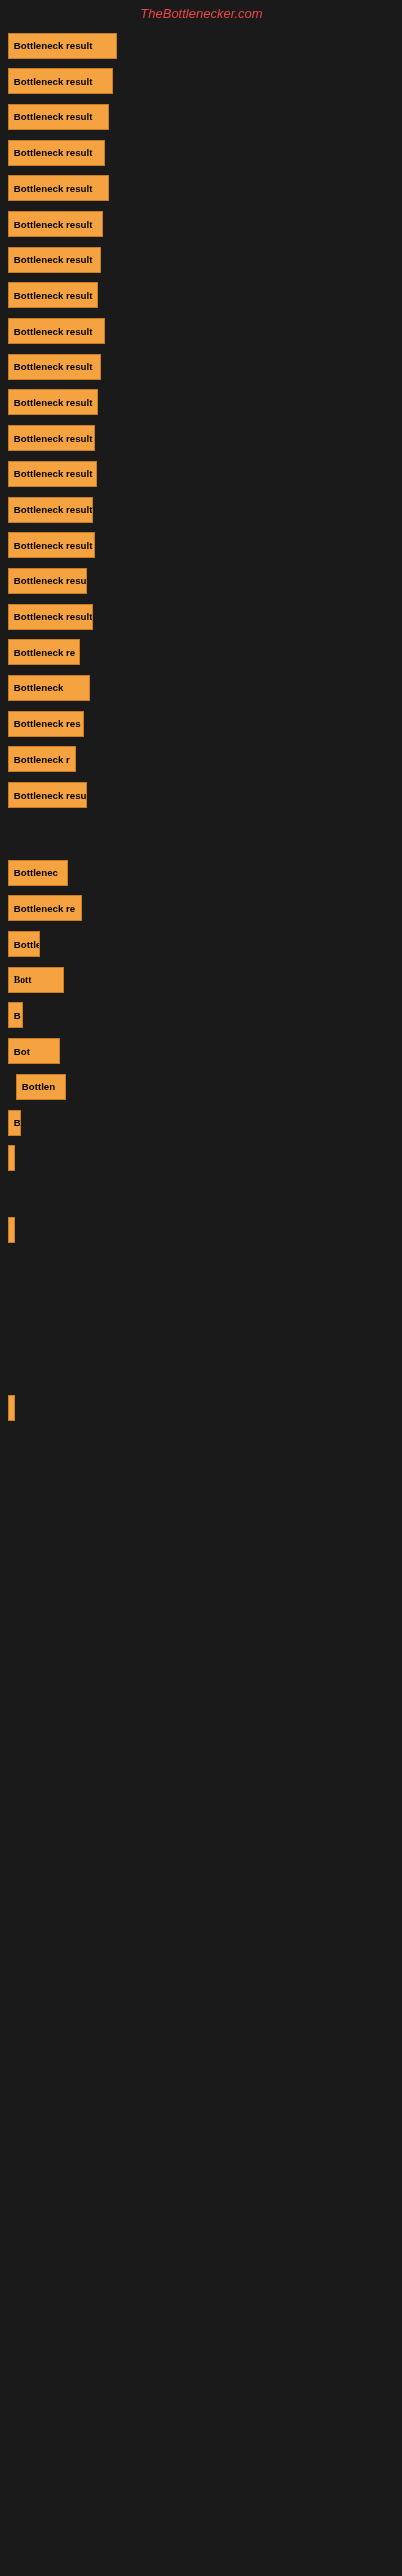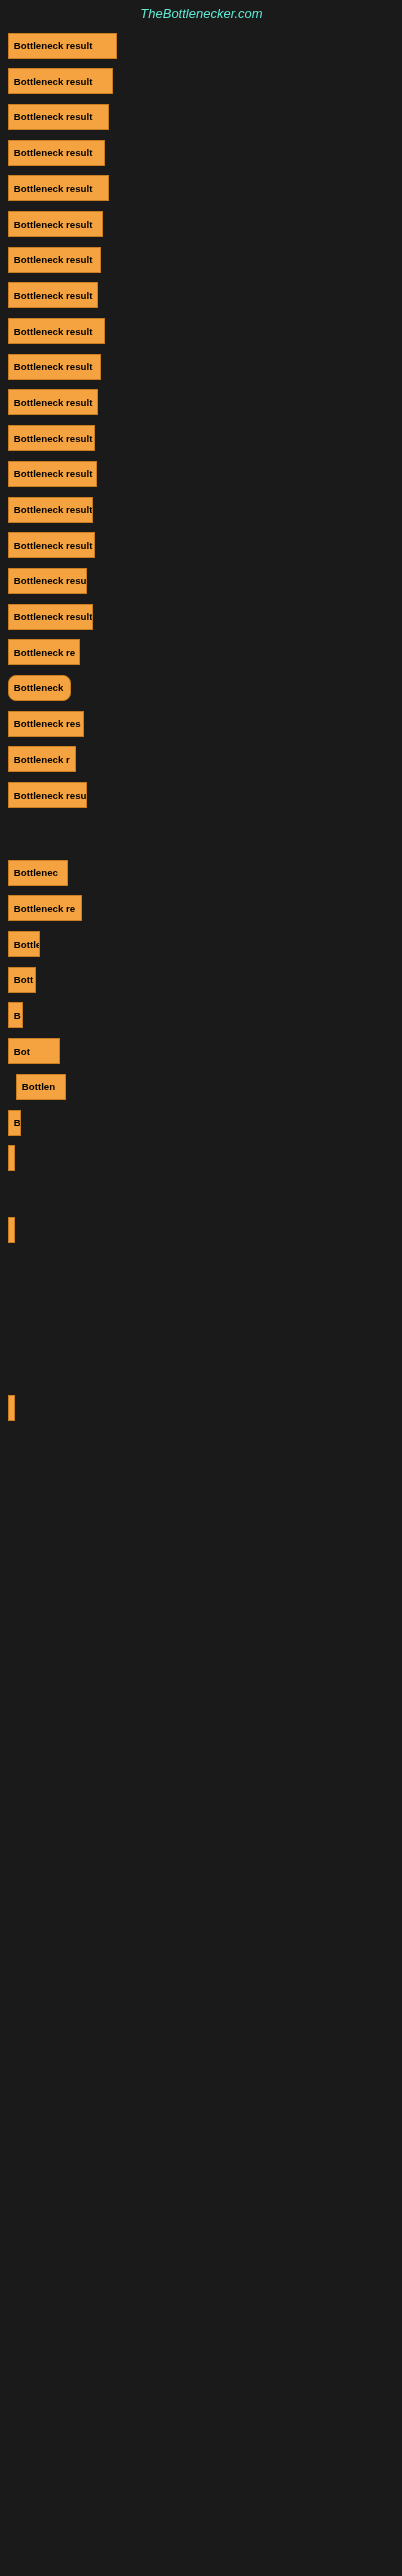--- a/index.html
+++ b/index.html
@@ -11,21 +11,21 @@
     body {
       background-color: #1a1a1a;
       width: 403px;
       min-height: 2576px;
       font-family: Arial, sans-serif;
       position: relative;
     }
 
     .site-title {
       text-align: center;
-      color: #5eead4;
+      color: #ef4444;
       font-size: 13px;
       padding: 6.4px 0 3.2px 0;
       font-style: italic;
     }
 
     .bars-container {
       padding: 8px 8px 0 8px;
     }
 
     .bar-row {
@@ -143,21 +143,21 @@
       <div class="bar" style="width: 85px;">
         <span class="bar-label">Bottleneck result</span>
       </div>
     </div>
     <div class="bar-row">
       <div class="bar" style="width: 72px;">
         <span class="bar-label">Bottleneck re</span>
       </div>
     </div>
     <div class="bar-row">
-      <div class="bar" style="width: 63px; border-radius: 8px;">
+      <div class="bar" style="width: 82px;">
         <span class="bar-label">Bottleneck</span>
       </div>
     </div>
     <div class="bar-row">
       <div class="bar" style="width: 76px;">
         <span class="bar-label">Bottleneck res</span>
       </div>
     </div>
     <div class="bar-row">
       <div class="bar" style="width: 68px;">
@@ -178,21 +178,21 @@
       <div class="bar" style="width: 74px;">
         <span class="bar-label">Bottleneck re</span>
       </div>
     </div>
     <div class="bar-row">
       <div class="bar" style="width: 32px;">
         <span class="bar-label">Bottle</span>
       </div>
     </div>
     <div class="bar-row">
-      <div class="bar" style="width: 28px;">
+      <div class="bar" style="width: 56px; font-family: Liberation Serif, serif;">
         <span class="bar-label">Bott</span>
       </div>
     </div>
     <div class="bar-row">
       <div class="bar" style="width: 14.5px;">
         <span class="bar-label">B</span>
       </div>
     </div>
     <div class="bar-row">
       <div class="bar" style="width: 52px;">

